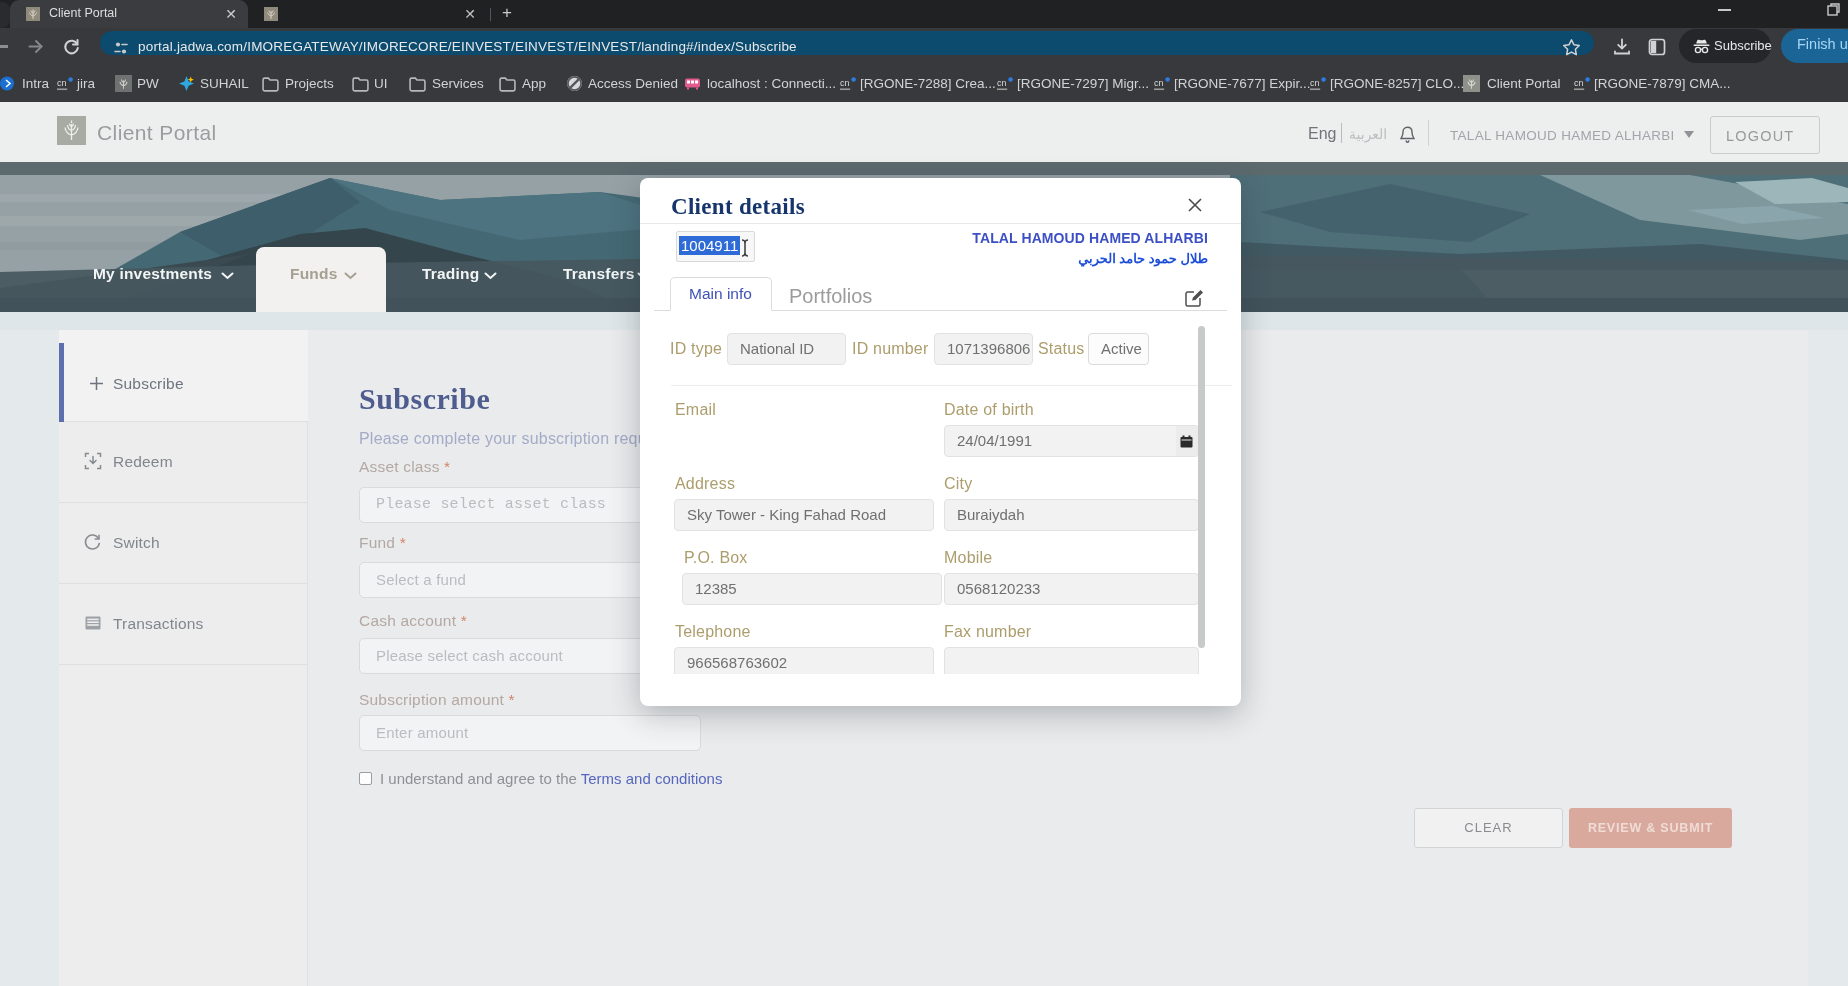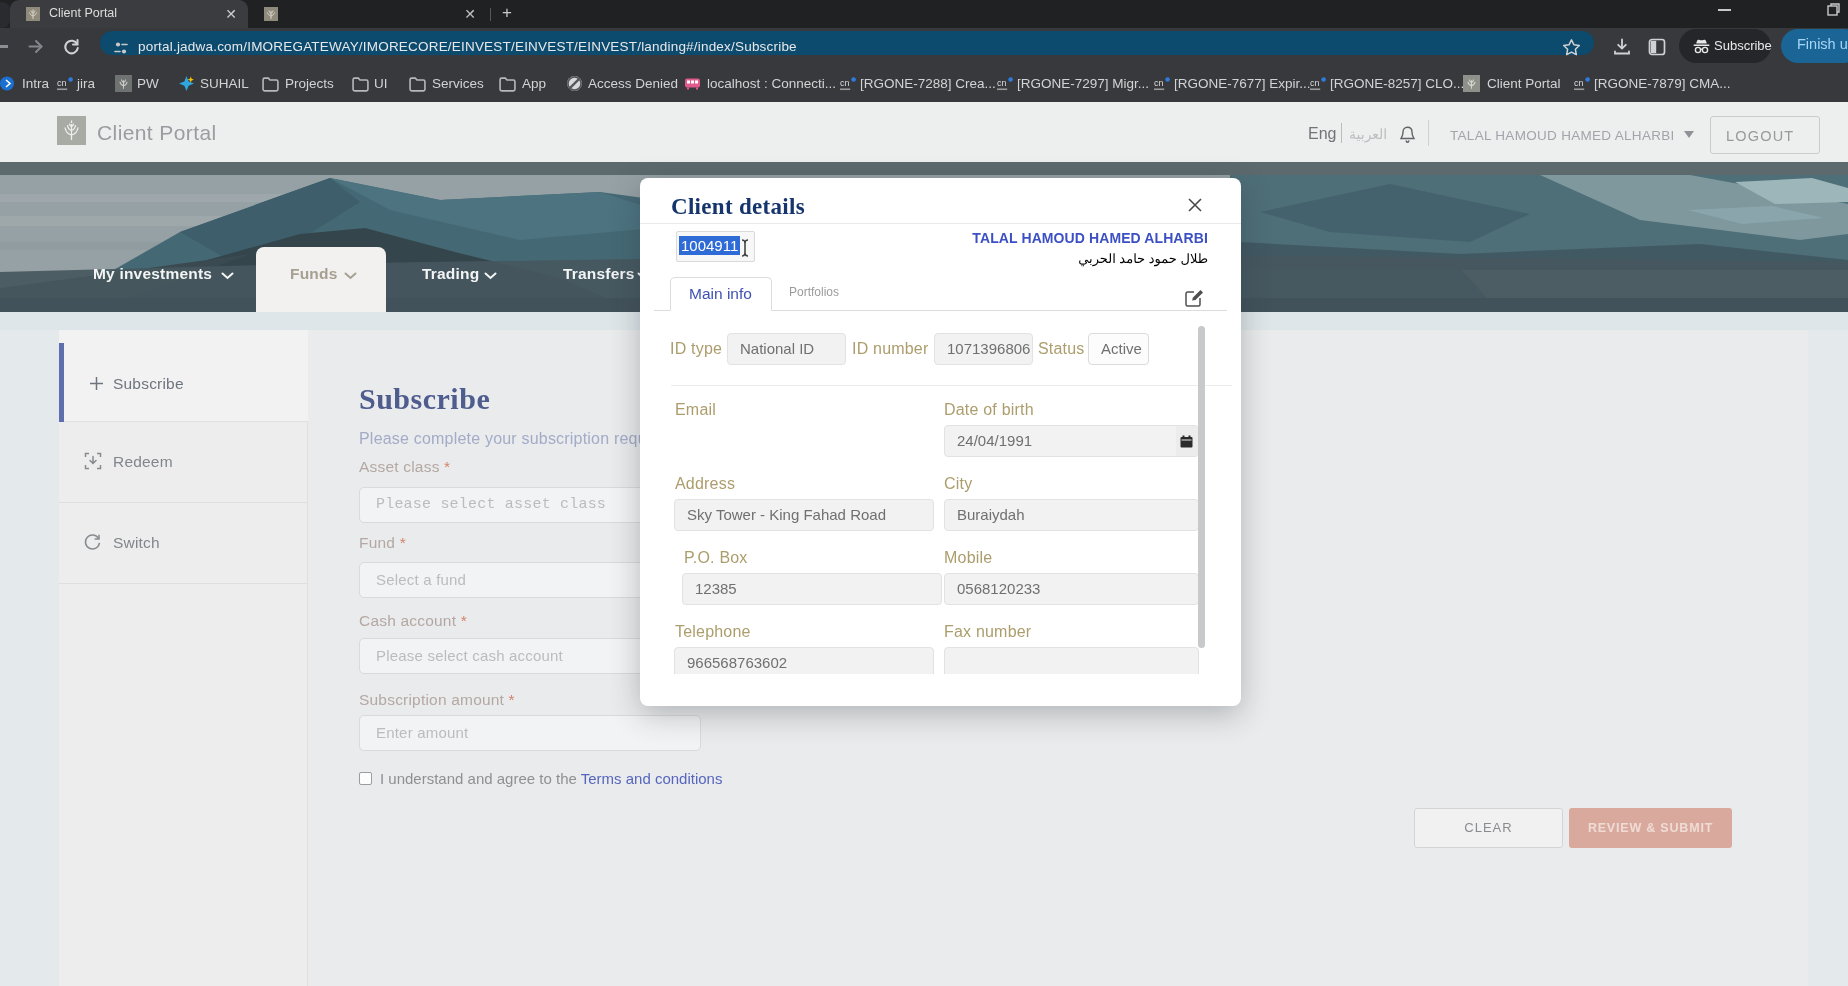--- a/index.html
+++ b/index.html
@@ -335,20 +335,31 @@
       </div>
       <div class="sitem" style="top:173px;">
         <svg width="18" height="18" viewBox="0 0 18 18">
             <g fill="none" stroke="#878B90" stroke-width="1.5">
               <path d="M14.6 5.6 A7 7 0 1 0 15.4 9.8"></path>
               <path d="M15 2.2 V6 H11.2" stroke-linecap="round"></path>
             </g>
           </svg>
         <div class="lbl">Switch</div>
       </div>
+      <div class="sitem" style="top:254px;">
+        <svg width="18" height="18" viewBox="0 0 18 18">
+            <g fill="#878B90">
+              <rect x="1.5" y="2.5" width="15" height="13" rx="1" fill="#9DA1A6"></rect>
+              <rect x="3.2" y="4.6" width="11.6" height="1.6" fill="#EDEDED"></rect>
+              <rect x="3.2" y="7.4" width="11.6" height="1.6" fill="#EDEDED"></rect>
+              <rect x="3.2" y="10.2" width="11.6" height="1.6" fill="#EDEDED"></rect>
+            </g>
+          </svg>
+        <div class="lbl">Transactions</div>
+      </div>
     </div>
     <div id="formarea">
       <div class="abs" style="left:359px;top:52px;font-family:'Liberation Serif',serif;font-weight:bold;font-size:30px;color:#4E5C8E;letter-spacing:.5px;">Subscribe</div>
       <div class="abs" style="left:359px;top:100px;font-size:16px;color:#A3ABC8;letter-spacing:.2px;">Please complete your subscription request</div>
       <div class="flabel" style="left:359px;top:128px;">Asset class <span class="ast">*</span></div>
       <div class="finput" style="top:157px;font-family:Liberation Mono, monospace;">Please select asset class</div>
       <div class="flabel" style="left:359px;top:204px;">Fund <span class="ast">*</span></div>
       <div class="finput" style="top:232px;">Select a fund</div>
       <div class="flabel" style="left:359px;top:282px;">Cash account <span class="ast">*</span></div>
       <div class="finput" style="top:308px;">Please select cash account</div>
@@ -371,26 +382,26 @@
       <span style="position:absolute;left:2px;top:4px;background:#2F6BD7;color:#FFF;font-size:15px;padding:1px 2px;">1004911</span>
     </div>
     <svg class="abs" style="left:99px;top:60px" width="12" height="20" viewBox="0 0 12 20">
         <g stroke="#3A3A3A" stroke-width="1.5" fill="none">
           <path d="M3 2 C4.5 2 5.5 2.8 6 3.8 C6.5 2.8 7.5 2 9 2"></path>
           <path d="M3 18 C4.5 18 5.5 17.2 6 16.2 C6.5 17.2 7.5 18 9 18"></path>
           <path d="M6 3.8 V16.2"></path>
         </g>
       </svg>
     <div class="abs" style="right:33px;top:52px;font-size:14px;font-weight:bold;color:#3C50C4;letter-spacing:.1px;">TALAL HAMOUD HAMED ALHARBI</div>
-    <div class="abs" style="right:33px;top:73px;font-size:13px;font-weight:normal;color:#000000;" dir="rtl">طلال حمود حامد الحربي</div>
+    <div class="abs" style="right:33px;top:73px;font-size:13px;font-weight:bold;color:#1d4ed8;" dir="rtl">طلال حمود حامد الحربي</div>
 
     <div class="abs" style="left:14px;top:132px;width:573px;height:1px;background:#DCDCDC;"></div>
     <div class="abs" style="left:30px;top:99px;width:102px;height:34px;background:#FFF;border:1px solid #DCDCDC;border-bottom:1px solid #FFF;border-radius:5px 5px 0 0;"></div>
     <div class="abs" style="left:49px;top:107px;font-size:15.5px;color:#3F51B5;">Main info</div>
-    <div class="abs" style="left:149px;top:107px;font-size:12px;color:#9B9B9B;">Portfolios</div>
+    <div class="abs" style="left:149px;top:107px;font-size:20px;color:#9B9B9B;">Portfolios</div>
     <svg class="abs" style="left:545px;top:111px" width="19" height="18" viewBox="0 0 19 18">
         <g fill="none" stroke="#4F4F4F" stroke-width="1.5">
           <path d="M15 9 V15.5 C15 16.3 14.3 17 13.5 17 H2.5 C1.7 17 1 16.3 1 15.5 V4.5 C1 3.7 1.7 3 2.5 3 H9"></path>
           <path d="M7 11.5 L8 8.5 L15.5 1 L18 3.5 L10.5 11 L7 11.5 Z" fill="#4F4F4F" stroke="none"></path>
         </g>
       </svg>
 
     <div class="abs" style="left:0;top:133px;width:601px;height:363px;overflow:hidden;">
       <div class="mlabel" style="left:30px;top:29px;">ID type</div>
       <div class="minput" style="left:87px;top:22px;width:119px;">National ID</div>

